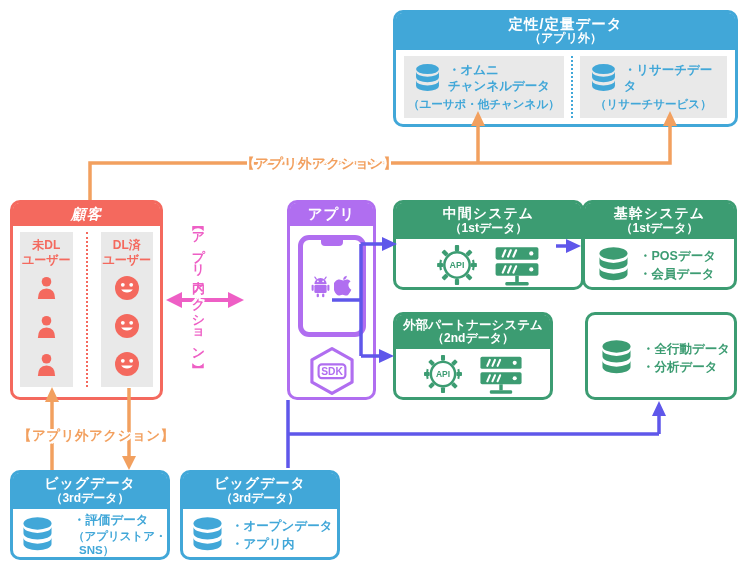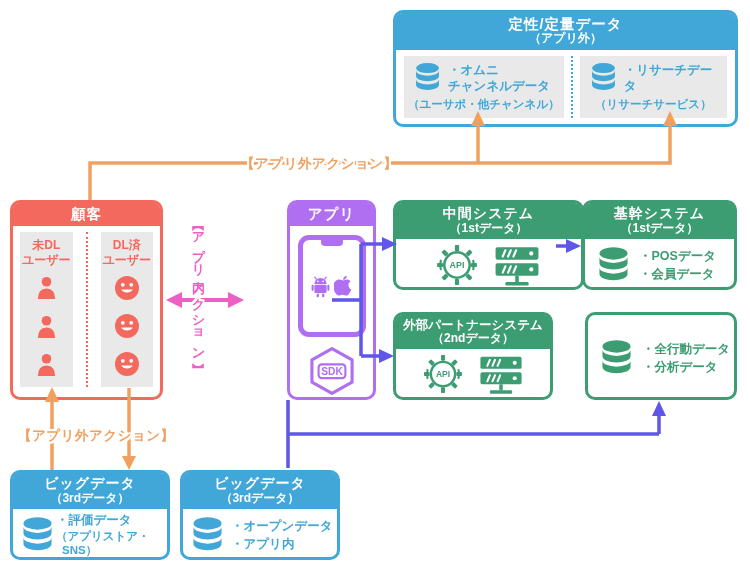--- a/index.html
+++ b/index.html
@@ -5,29 +5,29 @@
   html,body{margin:0;padding:0;background:#fff;}
   body{font-family:"Liberation Sans","DejaVu Sans",sans-serif;}
   .canvas{position:relative;width:750px;height:570px;background:#fff;overflow:hidden;}
 
   
   .box{position:absolute;background:#fff;border:3px solid;border-radius:10px;box-sizing:border-box;z-index:1;display:flex;flex-direction:column;}
   .box-header{color:#fff;font-weight:bold;text-align:center;line-height:1.12;padding:3px 2px 4px;border-radius:6px 6px 0 0;}
   .bh-title{font-size:14.5px;letter-spacing:1px;}
   .bh-sub{font-size:12px;}
   .box.c-blue{border-color:var(--blue);}   .box.c-blue .box-header{background:var(--blue);}
-  .box.c-red{border-color:var(--red);}     .box.c-red .box-header{background:var(--red);}
+  .box.c-red{border-color:var(--red);}     .box.c-red .box-header{background:var(--red);font-style:italic;}
   .box.c-purple{border-color:var(--purple);}.box.c-purple .box-header{background:var(--purple);}
   .box.c-green{border-color:var(--green);} .box.c-green .box-header{background:var(--green);}
   .box-body{flex:1;display:flex;}
 
   
   .qq-body{padding:6px 8px;align-items:stretch;}
   .subbox{background:var(--gray);flex:1;display:flex;flex-direction:column;justify-content:center;padding:4px 4px;}
-  .sub-row{display:flex;align-items:flex-start;justify-content:flex-start;gap:7px;padding-left:6px;}
+  .sub-row{display:flex;align-items:flex-end;justify-content:flex-start;gap:7px;padding-left:6px;}
   .sub-text{color:var(--blue);font-size:12.5px;font-weight:bold;line-height:1.3;text-align:left;}
   .sub-note{color:var(--blue);font-size:11.5px;font-weight:bold;text-align:center;margin-top:3px;white-space:nowrap;}
   .vdot-blue{width:0;border-left:2px dotted var(--blue);margin:0 7px;}
 
   
   .cust-body{padding:6px 7px 10px;gap:8px;}
   .cust-col{background:var(--gray);flex:1;display:flex;flex-direction:column;align-items:center;padding:4px 0 8px;}
   .col-header{color:var(--red);font-weight:bold;font-size:12px;line-height:1.2;text-align:center;margin:2px 0 8px;}
   .icon-stack{display:flex;flex-direction:column;align-items:center;gap:10px;flex:1;justify-content:space-between;padding-bottom:2px;}
   .vdot-red{width:0;border-left:2px dotted var(--red);margin:0 5px;}
@@ -354,21 +354,21 @@
         <div>・分析データ</div>
       </div>
     </div>
   </div>
 
   <div class="box c-blue" style="left:10px;top:470px;width:160px;height:90px;">
     <div class="box-header">
       <div class="bh-title" style="font-size:14px">ビッグデータ</div>
       <div class="bh-sub">（3rdデータ）</div>
     </div>
-    <div class="box-body data-body" style="padding-left:8px;gap:2px;">
+    <div class="box-body data-body" style="padding-left:8px;gap:19px;">
       <span style="color:var(--blue)">
         <svg class="ic" width="33" height="38" viewBox="0 0 40 46" fill="currentColor">
           <ellipse cx="20" cy="9" rx="17" ry="7.5"></ellipse>
           <path d="M3 13 A17 7.5 0 0 0 37 13 L37 21 A17 7.5 0 0 1 3 21 Z"></path>
           <path d="M3 26 A17 7.5 0 0 0 37 26 L37 34 A17 7.5 0 0 1 3 34 Z"></path>
         </svg>
       </span>
       <div class="data-lines t-blue" style="line-height:1.25;">
         <div>・評価データ</div>
         <div style="font-size:11.5px">（アプリストア・</div>

